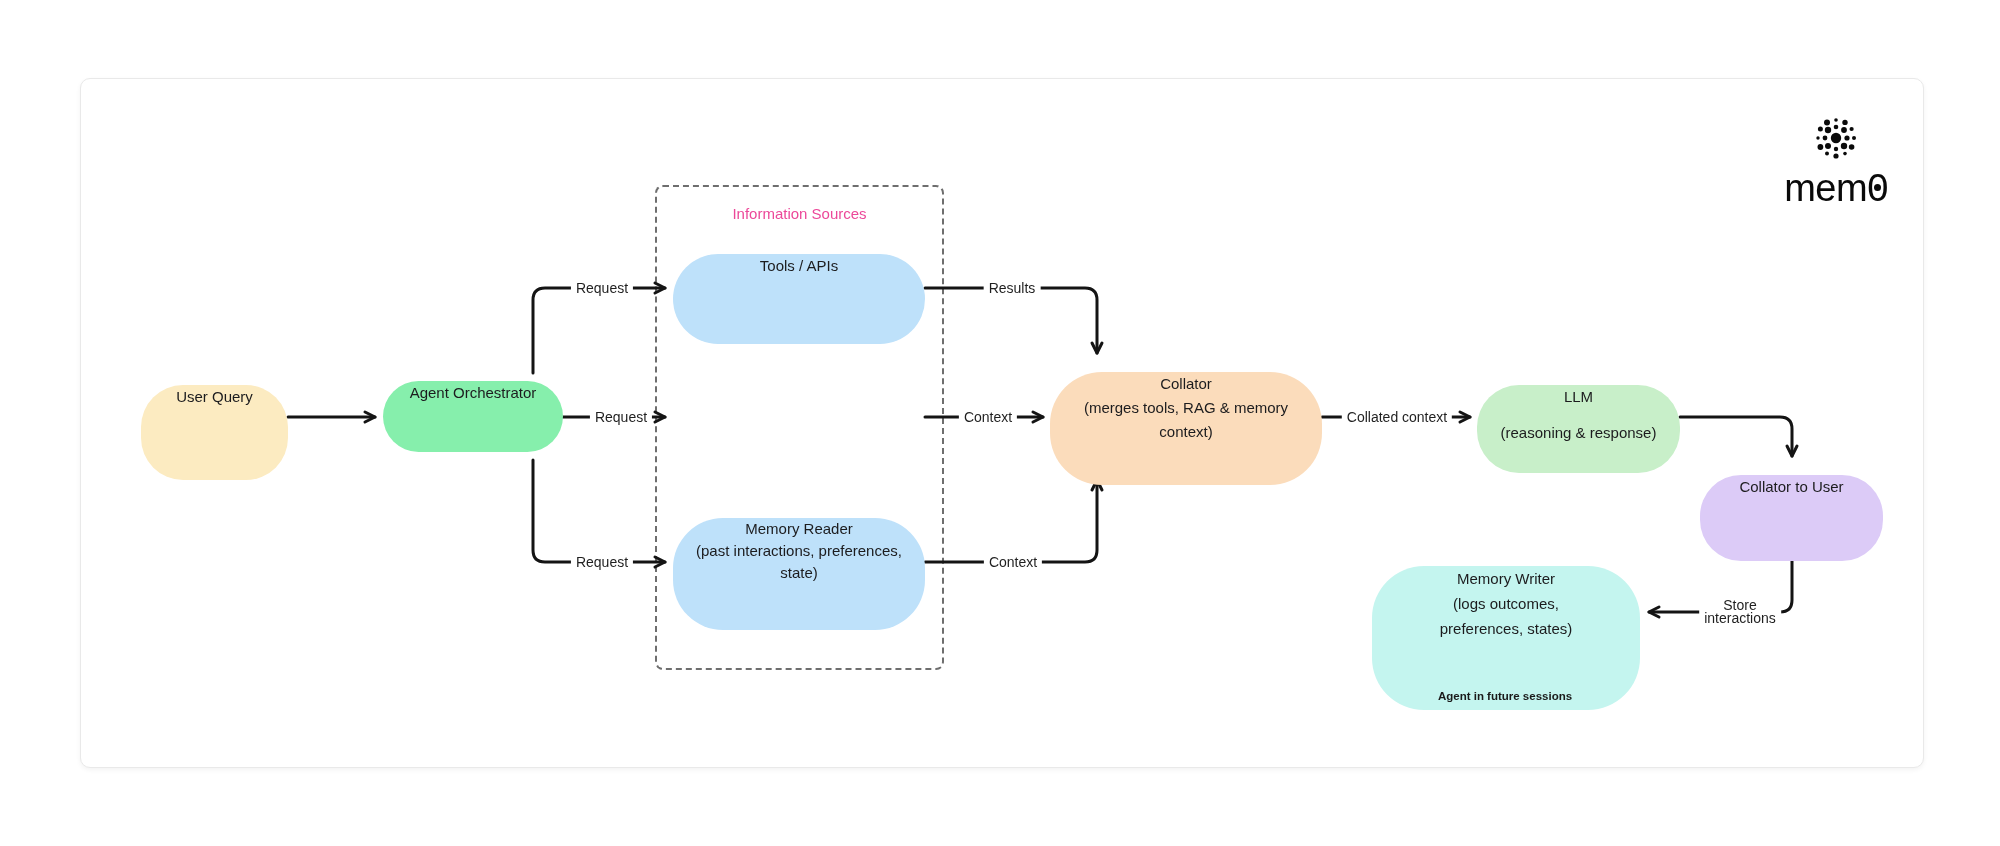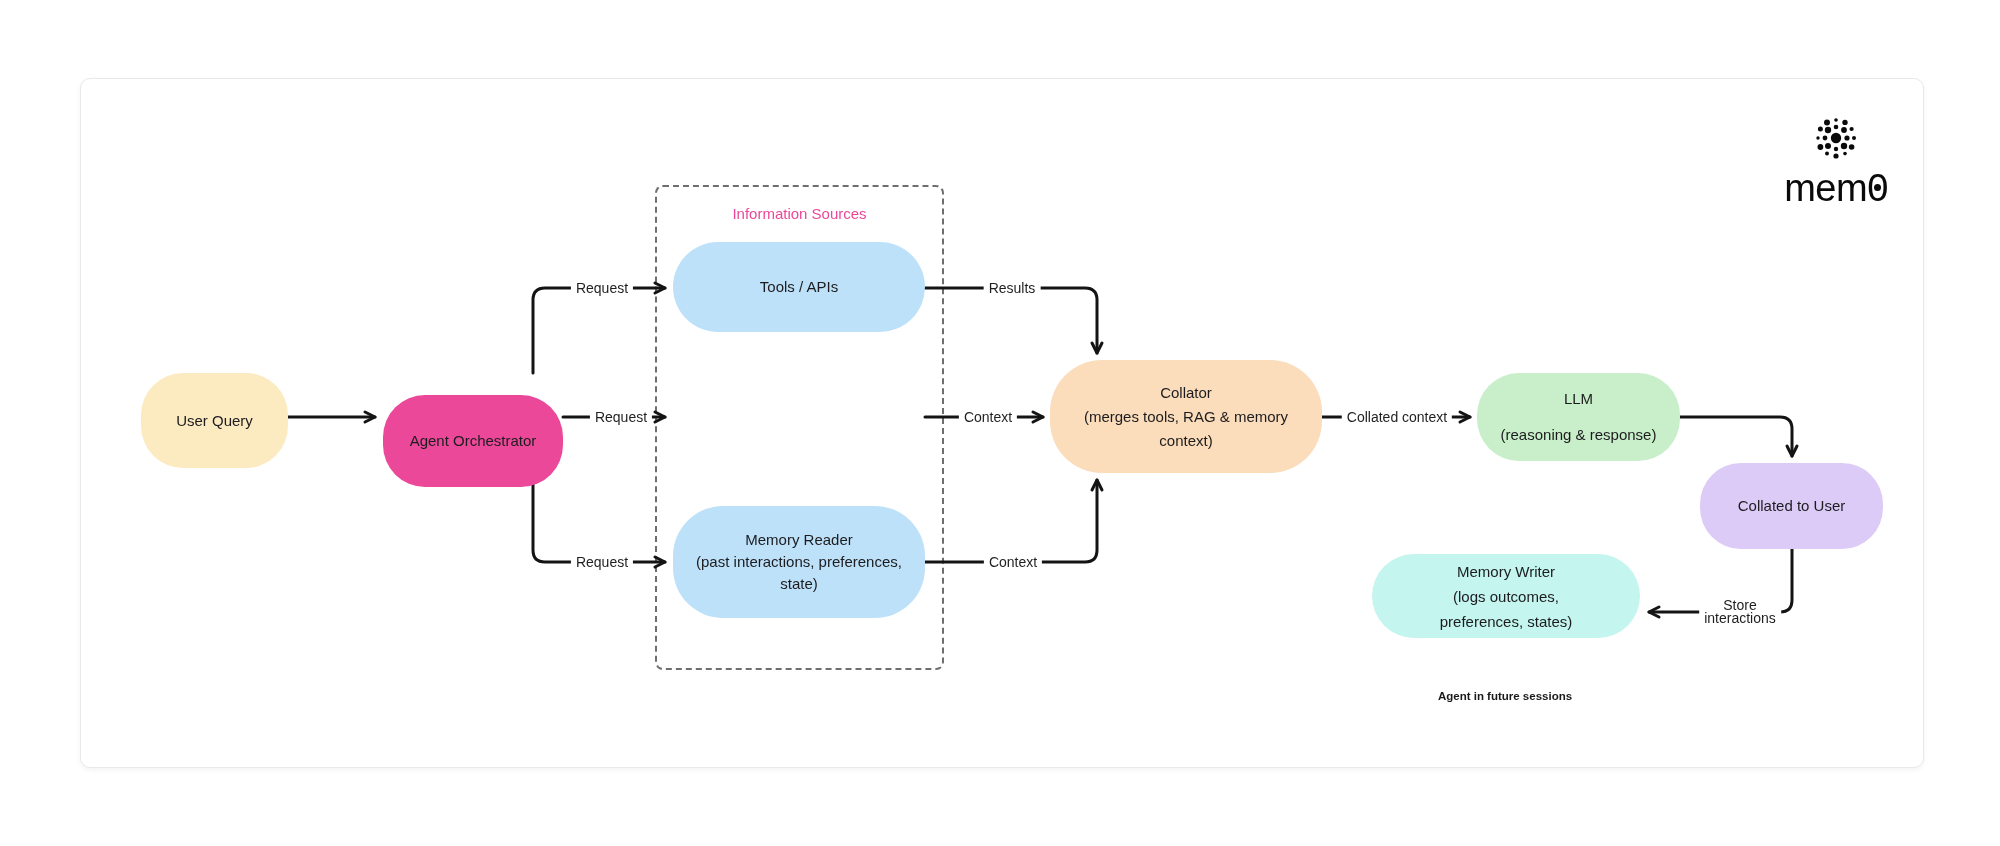--- a/index.html
+++ b/index.html
@@ -5,33 +5,33 @@
   html,body{margin:0;padding:0;background:#ffffff;}
   body{width:2000px;height:846px;font-family:"Liberation Sans",sans-serif;color:#18181b;}
   .stage{position:relative;width:2000px;height:846px;overflow:hidden;}
 
   .card{position:absolute;left:80px;top:78px;width:1842px;height:688px;background:#ffffff;
         border:1.5px solid #e9e9e9;border-radius:10px;box-shadow:0 2px 5px rgba(0,0,0,.05);}
 
   svg.edges{position:absolute;left:0;top:0;width:2000px;height:846px;pointer-events:none;}
   svg.edges path{stroke:#141414;stroke-width:3;fill:none;stroke-linecap:round;}
 
-  .node{position:absolute;display:flex;flex-direction:column;align-items:center;justify-content:center;
-        text-align:center;font-size:15px;line-height:24px;color:#1c1c1e;}
+  .node{position:absolute;display:flex;flex-direction:column;align-items:center;
+        text-align:center;font-size:15px;line-height:24px;color:#1c1c1e;margin-top:12px;}
   .node span{display:block;}
 
   #n-user-query        {left:141px; top:373px; width:147px; height:95px;  background:#fcebc1; border-radius:42px;}
-  #n-agent-orchestrator{left:383px; top:395px; width:180px; height:92px;  background:#ec4899; border-radius:42px;}
+  #n-agent-orchestrator{left:383px; top:369px; width:180px; height:71px;  background:#86efac; border-radius:42px;}
   #n-tools-apis        {left:673px; top:242px; width:252px; height:90px;  background:#bee1fa; border-radius:45px;}
   #n-retriever         {left:673px; top:374px; width:252px; height:86px;  background:#bee1fa; border-radius:43px;}
   #n-memory-reader     {left:673px; top:506px; width:252px; height:112px; background:#bee1fa; border-radius:50px; line-height:22px;}
   #n-collator          {left:1050px;top:360px; width:272px; height:113px; background:#fbdcbb; border-radius:52px;}
   #n-llm               {left:1477px;top:373px; width:203px; height:88px;  background:#c8efc9; border-radius:42px;gap:12px;}
   #n-response          {left:1700px;top:463px; width:183px; height:86px;  background:#dccbf7; border-radius:41px;}
-  #n-memory-writer     {left:1372px;top:554px; width:268px; height:84px; background:#c4f5ef; border-radius:52px; line-height:25px;}
+  #n-memory-writer     {left:1372px;top:554px; width:268px; height:144px; background:#c4f5ef; border-radius:52px; line-height:25px;}
 
   .group-box{position:absolute;left:655px;top:185px;width:289px;height:485px;
              border:2px dashed #6e6e6e;border-radius:8px;box-sizing:border-box;}
   .group-title{position:absolute;left:655px;top:205px;width:289px;text-align:center;
                font-size:15px;color:#ec4899;}
 
   .edge-label{position:absolute;transform:translate(-50%,-50%);background:#ffffff;
               padding:1px 5px;font-size:14px;color:#1f1f1f;white-space:nowrap;text-align:center;line-height:13px;}
   .edge-label.two-line{white-space:normal;margin-left:23px;}
 
@@ -97,21 +97,21 @@
     <span>(past interactions, preferences,</span>
     <span>state)</span>
   </div>
 
   <div class="node" id="n-llm">
     <span>LLM</span>
     <span>(reasoning &amp; response)</span>
   </div>
 
   <div class="node" id="n-response">
-    <span>Collated to User</span>
+    <span>Collator to User</span>
   </div>
 
   <div class="node" id="n-memory-writer">
     <span>Memory Writer</span>
     <span>(logs outcomes,</span>
     <span>preferences, states)</span>
   </div>
 
   <div class="edge-label" style="left:602px;top:288px;">Request</div>
   <div class="edge-label" style="left:621px;top:417px;">Request</div>

